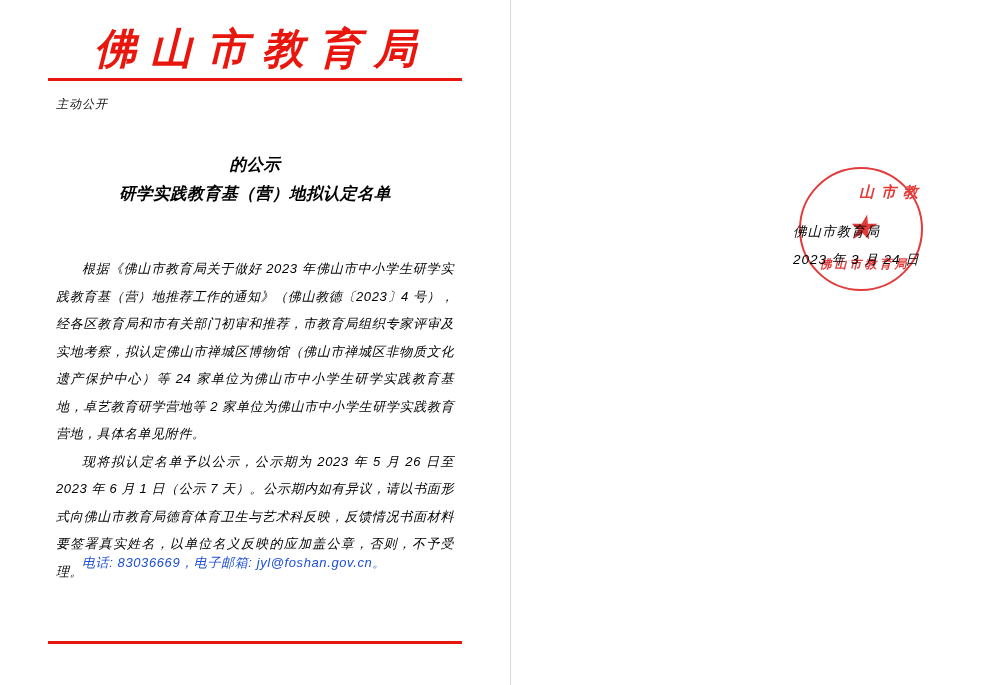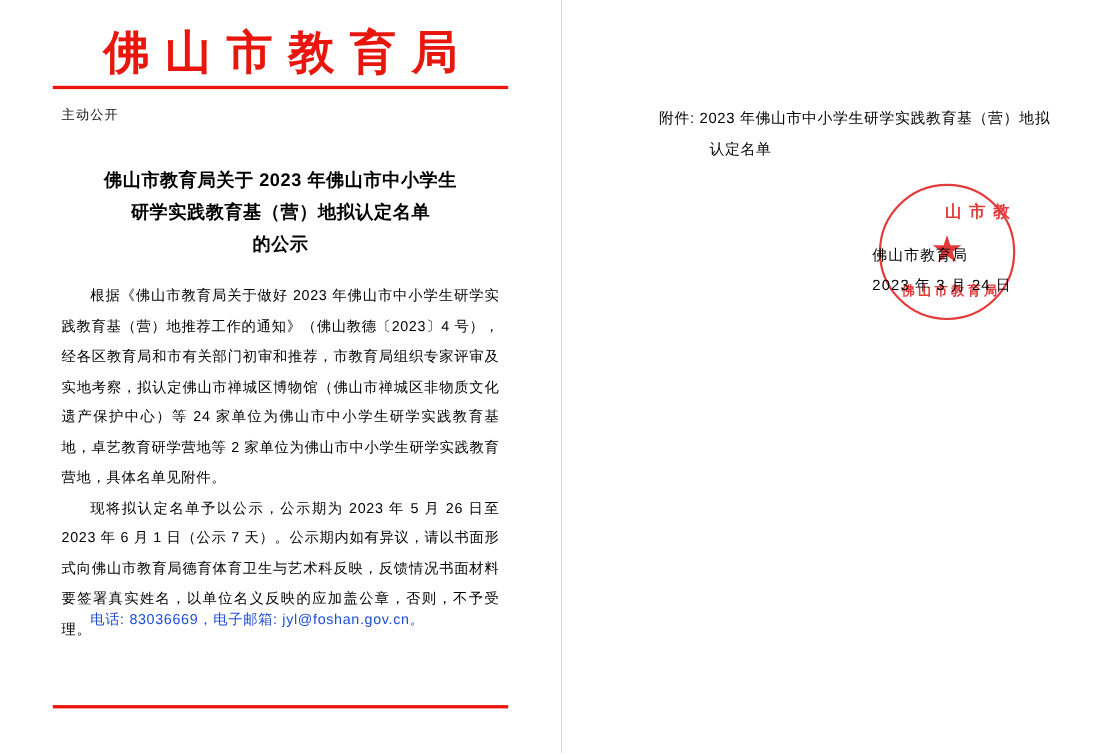--- a/index.html
+++ b/index.html
@@ -11,20 +11,21 @@
     height: 685px;
     background: #ffffff;
     font-family: "Liberation Serif", serif;
     overflow: hidden;
   }
   .page {
     position: relative;
     width: 1006px;
     height: 685px;
     display: flex;
+    font-style: italic;
   }
 
   
   .left-pane {
     position: relative;
     width: 503px;
     height: 685px;
     box-sizing: border-box;
   }
   .doc-inner {
@@ -223,46 +224,41 @@
 
   <div class="left-pane">
     <div class="doc-inner">
 
       <div class="masthead">佛山市教育局</div>
       <div class="masthead-rule"></div>
 
       <div class="public-tag">主动公开</div>
 
       <div class="doc-title">
-        <div>佛山市教育局关于 2023 年佛山市中小学生</div>
+        <div>的公示</div>
         <div>研学实践教育基（营）地拟认定名单</div>
-        <div>的公示</div>
       </div>
 
       <div class="doc-body">
         <p>根据《佛山市教育局关于做好 2023 年佛山市中小学生研学实践教育基（营）地推荐工作的通知》（佛山教德〔2023〕4 号），经各区教育局和市有关部门初审和推荐，市教育局组织专家评审及实地考察，拟认定佛山市禅城区博物馆（佛山市禅城区非物质文化遗产保护中心）等 24 家单位为佛山市中小学生研学实践教育基地，卓艺教育研学营地等 2 家单位为佛山市中小学生研学实践教育营地，具体名单见附件。</p>
         <p>现将拟认定名单予以公示，公示期为 2023 年 5 月 26 日至 2023 年 6 月 1 日（公示 7 天）。公示期内如有异议，请以书面形式向佛山市教育局德育体育卫生与艺术科反映，反馈情况书面材料要签署真实姓名，以单位名义反映的应加盖公章，否则，不予受理。</p>
       </div>
 
       <div class="contact-block">
         <p>电话: 83036669，电子邮箱: jyl@foshan.gov.cn。</p>
       </div>
 
       <div class="footer-rule"></div>
     </div>
   </div>
 
   <div class="divider"></div>
 
   <div class="right-pane">
 
-    <div class="attach-text">
-      <span>附件: 2023 年佛山市中小学生研学实践教育基（营）地拟</span>
-      <span class="line2">认定名单</span>
-    </div>
 
     <div class="seal">
       <div class="seal-text-top">山市教</div>
       <div class="seal-star">★</div>
       <div class="seal-text-bottom">佛山市教育局</div>
     </div>
 
     <div class="signature">
       <div>佛山市教育局</div>
       <div>2023 年 3 月 24 日</div>

